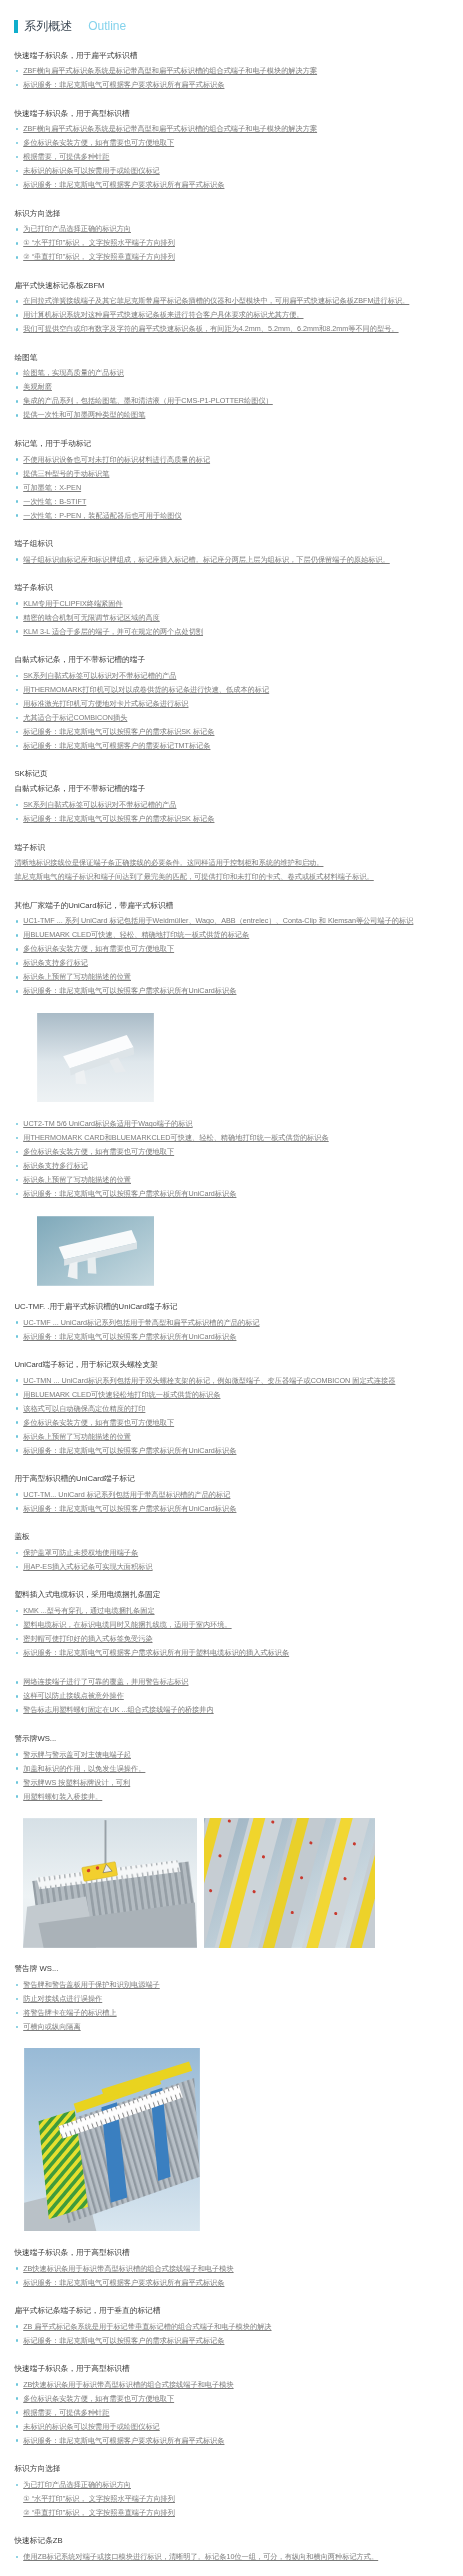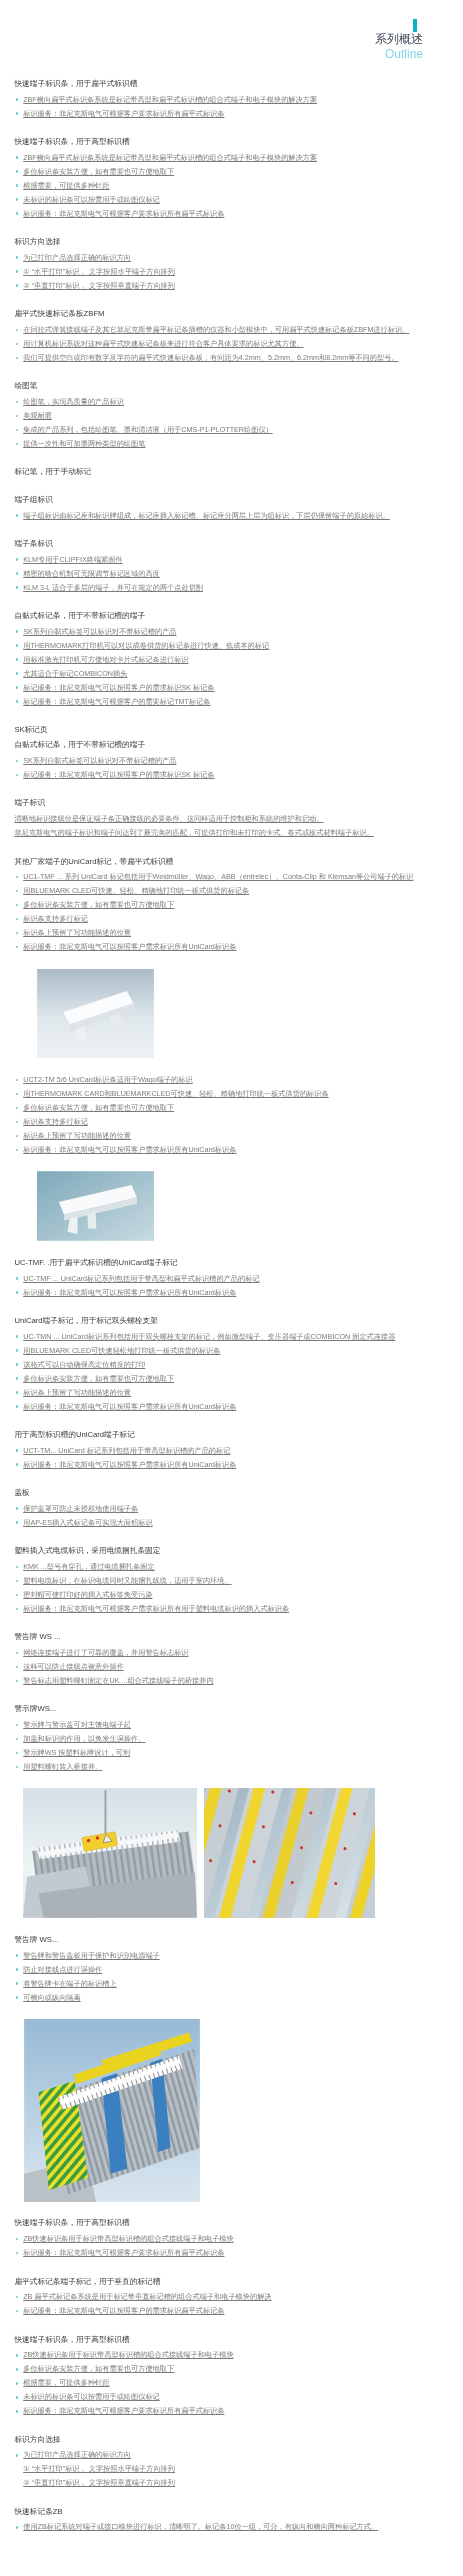--- a/index.html
+++ b/index.html
@@ -6,21 +6,21 @@
     --accent:#10AECC; --titleEn:#85D3EC; --bullet:#6CC6DB;
     --heading:#3A3A3A; --body:#7B7B7B; --titleZh:#3C4854;
   }
   html,body{margin:0;padding:0;background:#ffffff;}
   body{
     width:464px;min-height:2690px;box-sizing:border-box;
     font-family:"Liberation Sans","DejaVu Sans",sans-serif;
     color:var(--body);
   }
   .page{box-sizing:border-box;width:464px;padding:18.5px 41px 20.6px 14.4px;}
-  h1{display:flex;align-items:flex-end;font-size:12px;font-weight:500;color:var(--titleZh);margin:0 0 5.2px 0;line-height:15.5px;flex-direction:column;}
+  h1{display:flex;align-items:center;font-size:12px;font-weight:500;color:var(--titleZh);margin:0 0 5.2px 0;line-height:15.5px;}
   h1 .bar{display:inline-block;width:3.6px;height:13px;background:var(--accent);margin-right:6.2px;}
   h1 .en{color:var(--titleEn);margin-left:16px;font-weight:400;}
   section.sec{margin-top:15.5px;}
   section.sec.tight{margin-top:3.1px;}
   section.sec h2{font-size:7.7px;font-weight:400;color:var(--heading);margin:0 0 2.6px 0;line-height:12px;}
   ul.blist{list-style:none;margin:0;padding:0;text-decoration:underline;}
   ul.blist li{font-size:7.2px;line-height:14px;position:relative;color:var(--body);}
   ul.blist li.bullet{padding-left:8.8px;}
   ul.blist li.bullet::before{
     content:"";position:absolute;left:1.5px;top:5.7px;width:2.6px;height:2.6px;border-radius:50%;background:var(--bullet);
@@ -80,20 +80,27 @@
         <h2>绘图笔</h2>
         <ul class="blist">
           <li class="bullet">绘图笔，实现高质量的产品标识</li>
           <li class="bullet">美观耐磨</li>
           <li class="bullet">集成的产品系列，包括绘图笔、墨和清洁液（用于CMS-P1-PLOTTER绘图仪）</li>
           <li class="bullet">提供一次性和可加墨两种类型的绘图笔</li>
         </ul>
       </section>
       <section class="sec">
         <h2>标记笔，用于手动标记</h2>
+        <ul class="blist">
+          <li class="bullet">不使用标识设备也可对未打印的标识材料进行高质量的标记</li>
+          <li class="bullet">提供三种型号的手动标识笔</li>
+          <li class="bullet">可加墨笔：X-PEN</li>
+          <li class="bullet">一次性笔：B-STIFT</li>
+          <li class="bullet">一次性笔：P-PEN，装配适配器后也可用于绘图仪</li>
+        </ul>
       </section>
       <section class="sec">
         <h2>端子组标识</h2>
         <ul class="blist">
           <li class="bullet">端子组标识由标记座和标识牌组成，标记座插入标记槽。标记座分两层上层为组标识，下层仍保留端子的原始标识。</li>
         </ul>
       </section>
       <section class="sec">
         <h2>端子条标识</h2>
         <ul class="blist">
@@ -221,21 +228,20 @@
       <section class="sec">
         <h2>塑料插入式电缆标识，采用电缆捆扎条固定</h2>
         <ul class="blist">
           <li class="bullet">KMK ...型号有穿孔，通过电缆捆扎条固定</li>
           <li class="bullet">塑料电缆标识，在标识电缆同时又能捆扎线缆，适用于室内环境。</li>
           <li class="bullet">密封帽可使打印好的插入式标签免受污染</li>
           <li class="bullet">标识服务：菲尼克斯电气可根据客户需求标识所有用于塑料电缆标识的插入式标识条</li>
         </ul>
       </section>
       <section class="sec">
-        <h2>警告牌 WS ...</h2>
         <ul class="blist">
           <li class="bullet">网络连接端子进行了可靠的覆盖，并用警告标志标识</li>
           <li class="bullet">这样可以防止接线点被意外操作</li>
           <li class="bullet">警告标志用塑料螺钉固定在UK ...组合式接线端子的桥接井内</li>
         </ul>
       </section>
       <section class="sec">
         <h2>警示牌WS...</h2>
         <ul class="blist">
           <li class="bullet">警示牌与警示盖可对主馈电端子起</li>

